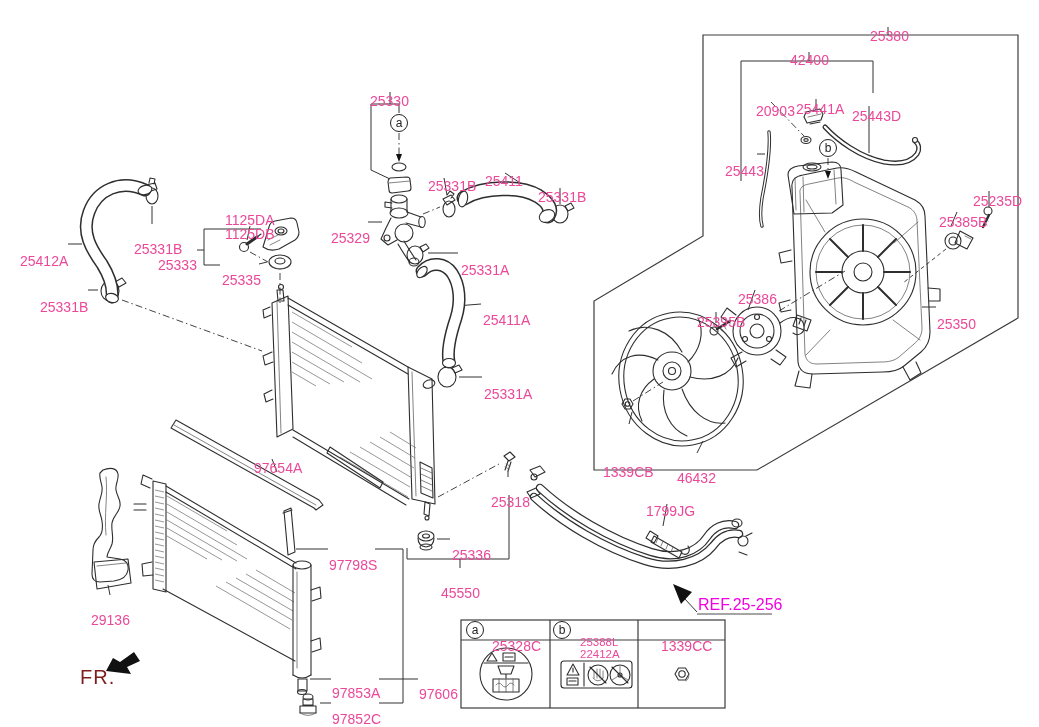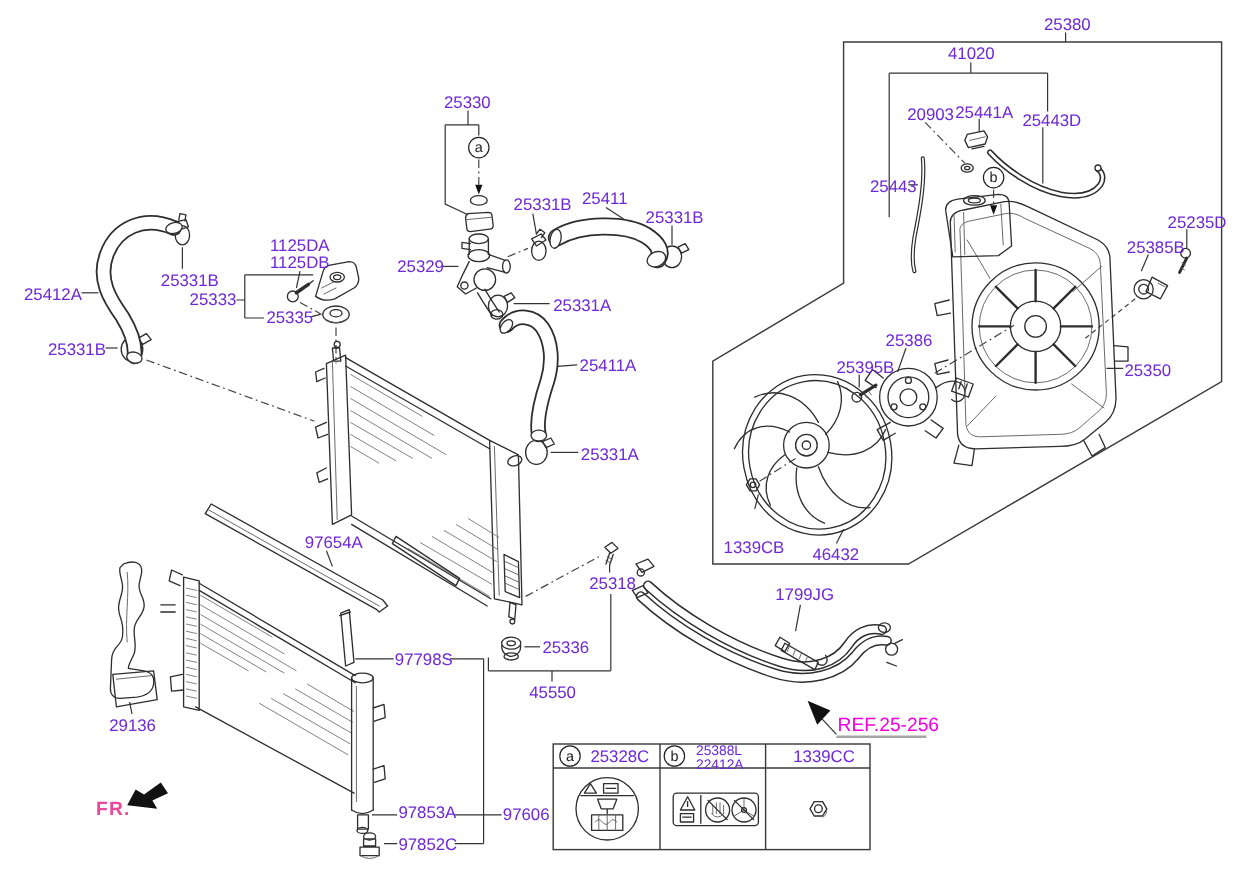--- a/index.html
+++ b/index.html
@@ -1,22 +1,22 @@
 <!DOCTYPE html>
 <html><head>
 <meta charset="utf-8">
 <style>
   html,body{margin:0;padding:0;background:#fff;}
   .stage{position:relative;width:1039px;height:727px;background:#fff;overflow:hidden;
          font-family:"Liberation Sans",sans-serif;}
   svg{position:absolute;left:0;top:0;}
-  .lbl{position:absolute;font-size:14px;line-height:14px;color:#6d28d9;white-space:nowrap;cursor:pointer;}
+  .lbl{position:absolute;font-size:14px;line-height:14px;color:#ec4899;white-space:nowrap;cursor:pointer;margin-top:16px;}
   .lbl-sm{font-size:11.5px;line-height:12px;}
   .ref{position:absolute;font-size:16px;font-weight:normal;color:#f400e0;white-space:nowrap;cursor:pointer;}
-  .fr{position:absolute;font-size:16px;font-weight:bold;color:#ec4899;letter-spacing:1px;}
+  .fr{position:absolute;font-size:20px;font-weight:normal;color:#7f1d1d;letter-spacing:1px;}
   .callout{position:absolute;width:18px;height:18px;border:1.5px solid #222;border-radius:50%;
            display:flex;align-items:center;justify-content:center;font-size:12px;color:#222;background:#fff;box-sizing:border-box;}
   
   .ln{fill:none;stroke:#2e2e2e;stroke-width:1.1;stroke-linecap:round;stroke-linejoin:round;}
   .thin{fill:none;stroke:#595959;stroke-width:.75;}
   .hatch{fill:none;stroke:#6a6a6a;stroke-width:.7;}
   .ldr{fill:none;stroke:#333;stroke-width:1;}
   .dashdot{fill:none;stroke:#444;stroke-width:1;stroke-dasharray:7 3 1.5 3;}
   .dsh{fill:none;stroke:#444;stroke-width:1;stroke-dasharray:4 3;}
   .tubeO{fill:none;stroke:#2e2e2e;stroke-width:13;stroke-linecap:round;}
@@ -396,21 +396,21 @@
     <path d="M612,667 L628,683"></path>
   </g>
   <g class="ln">
     <polygon points="689,674 685.5,680 678.5,680 675,674 678.5,668 685.5,668"></polygon>
     <circle cx="682" cy="674" r="3.2"></circle>
     <path class="thin" d="M689,676 a7,7 0 0 1 -3,5"></path>
   </g>
 </svg>
 
   <div class="lbl" style="left:870px;top:13px">25380</div>
-  <div class="lbl" style="left:790px;top:37px">41020</div>
+  <div class="lbl" style="left:790px;top:37px">42400</div>
   <div class="lbl" style="left:756px;top:88px">20903</div>
   <div class="lbl" style="left:796px;top:86px">25441A</div>
   <div class="lbl" style="left:852px;top:93px">25443D</div>
   <div class="lbl" style="left:725px;top:148px">25443</div>
   <div class="lbl" style="left:973px;top:178px">25235D</div>
   <div class="lbl" style="left:939px;top:199px">25385B</div>
   <div class="lbl" style="left:937px;top:301px">25350</div>
   <div class="lbl" style="left:738px;top:276px">25386</div>
   <div class="lbl" style="left:697px;top:299px">25395B</div>
   <div class="lbl" style="left:603px;top:449px">1339CB</div>

